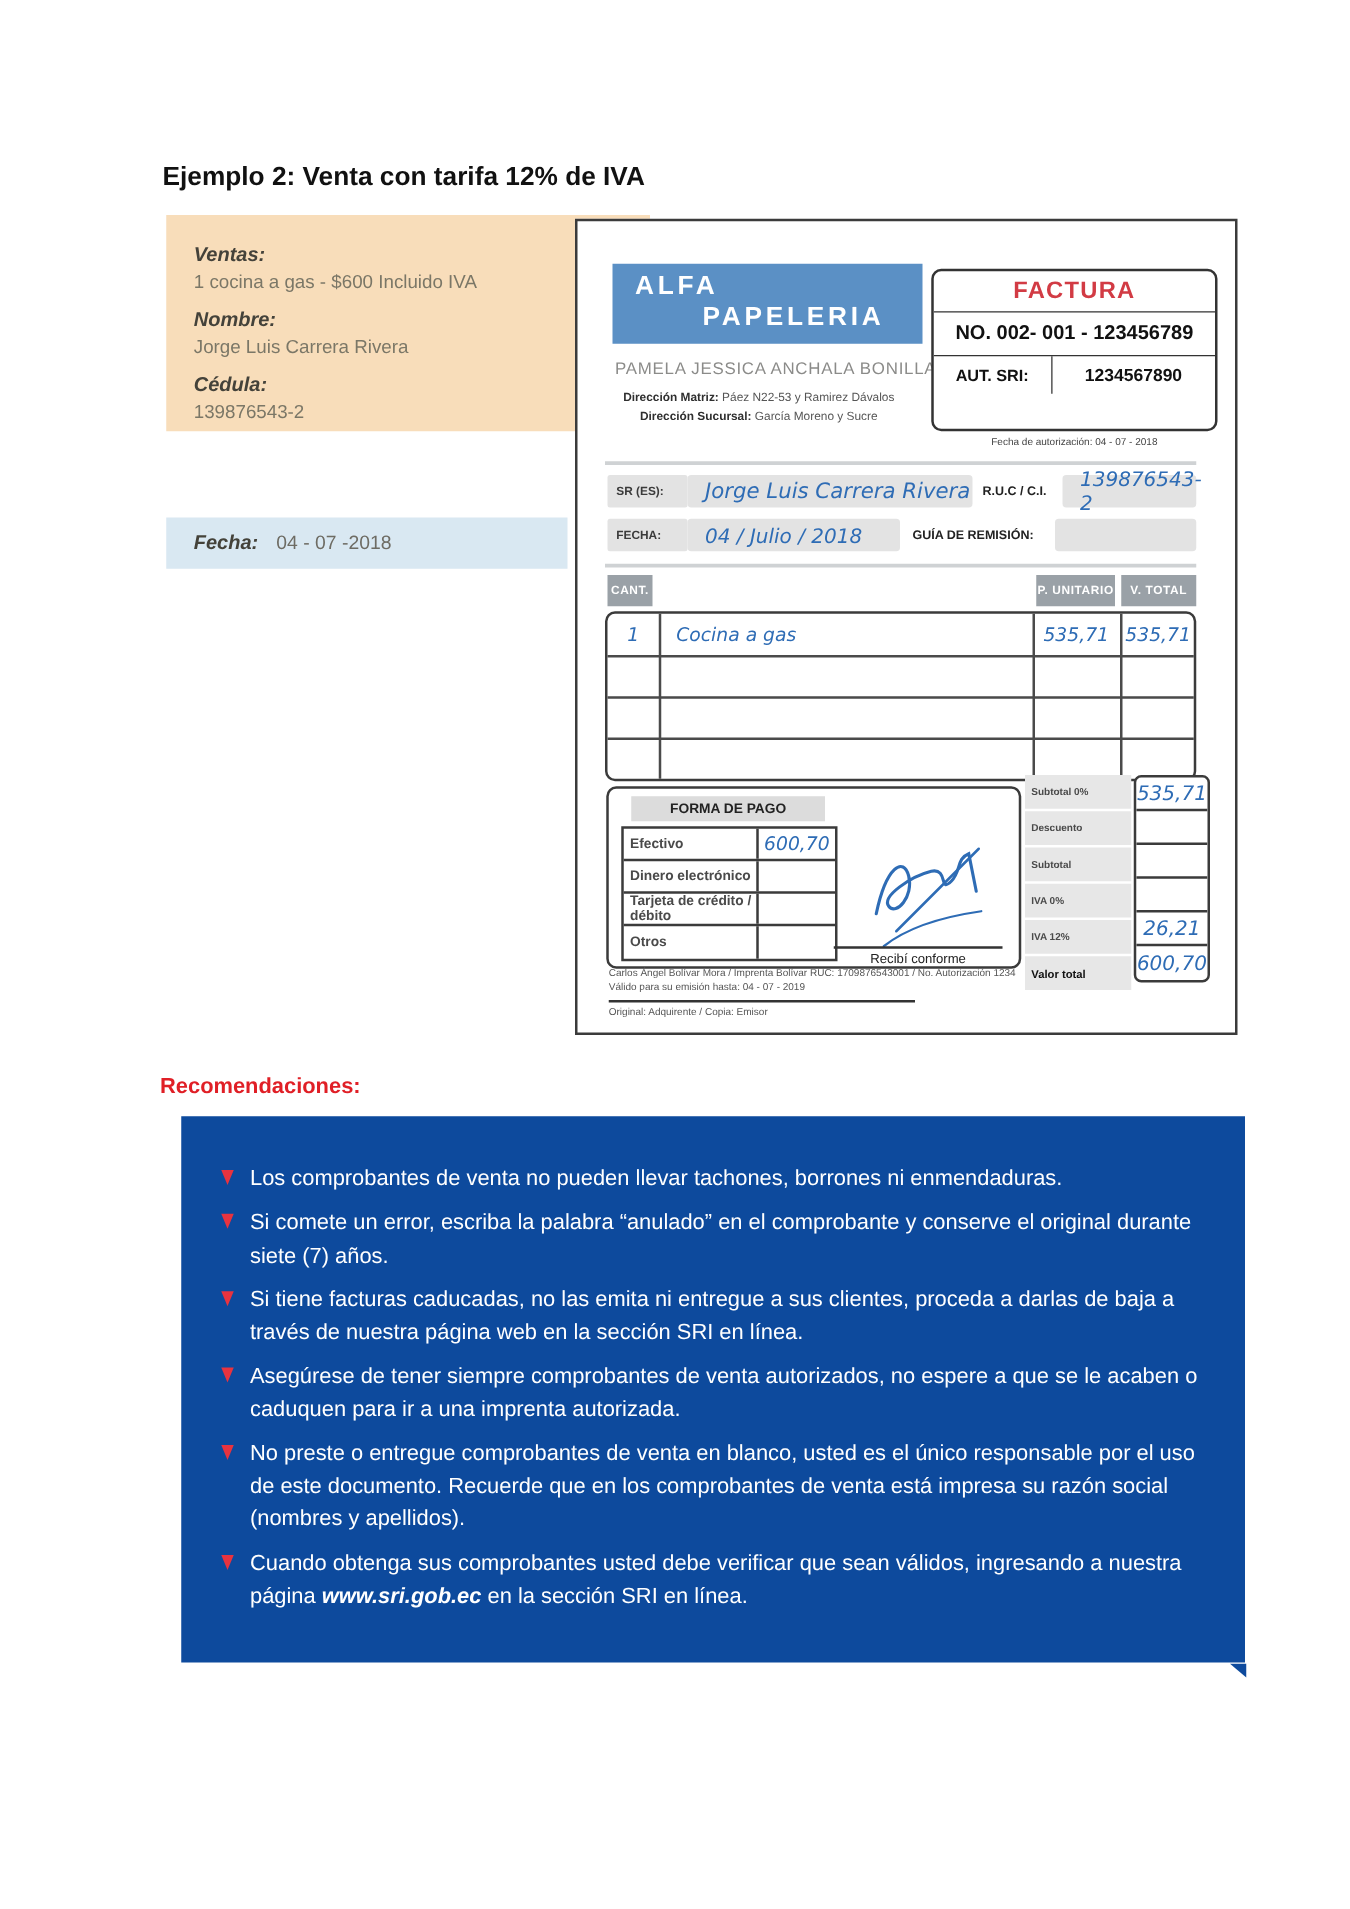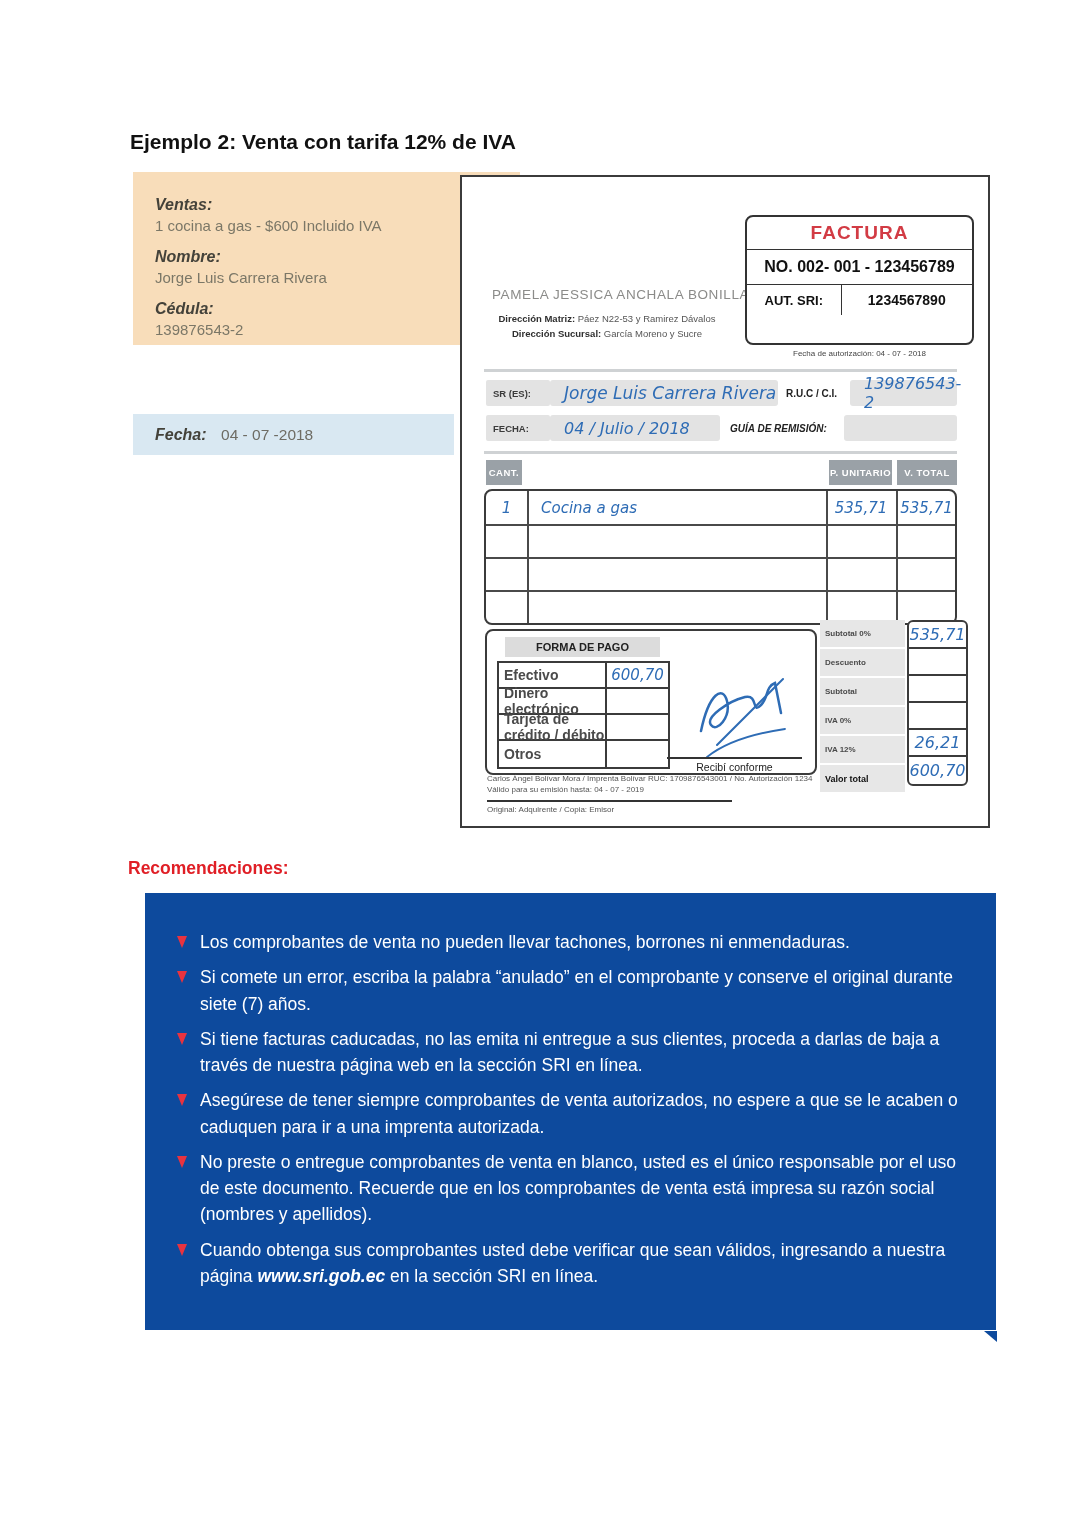--- a/index.html
+++ b/index.html
@@ -47,21 +47,21 @@
   .tbody { left:22px; top:312px; width:473px; height:136px; border:2px solid #3b3b3b; border-radius:8px; }
   .tb-vline { position:absolute; top:0; bottom:0; width:2px; background:#4a4a4a; }
   .tb-hline { position:absolute; left:0; right:0; height:2px; background:#4a4a4a; }
   .tb-cell { position:absolute; height:33px; display:flex; align-items:center; font-size:15px; }
 
   .forma-box { left:23px; top:452px; width:332px; height:146px; border:2px solid #3b3b3b; border-radius:8px; }
   .forma-title { position:absolute; left:18px; top:6px; width:155px; height:20px; background:#dcdcdc; font-weight:bold; font-size:11px; color:#222; display:flex; align-items:center; justify-content:center; }
   .ptable { position:absolute; left:10px; top:30px; width:173px; border:2px solid #3b3b3b; }
   .prow { display:flex; border-bottom:2px solid #3b3b3b; height:26px; }
   .prow:last-child { border-bottom:none; }
-  .pcell-l { width:108px; border-right:2px solid #3b3b3b; font-size:14px; font-weight:bold; color:#4a4a4a; display:flex; align-items:center; padding-left:5px; }
+  .pcell-l { width:108px; border-right:2px solid #3b3b3b; font-size:11px; font-weight:bold; color:#4a4a4a; display:flex; align-items:center; padding-left:5px; }
   .pcell-r { flex:1; display:flex; align-items:center; justify-content:center; font-size:15px; }
   .sig-line { position:absolute; left:180px; top:126px; width:135px; border-top:2px solid #333; }
   .sig-caption { position:absolute; left:180px; top:130px; width:135px; text-align:center; font-size:10.5px; color:#222; }
   .sig-svg { position:absolute; left:200px; top:40px; }
 
   .tot-label { position:absolute; left:358px; width:85px; height:27px; background:#e7e7e7; font-size:8px; font-weight:bold; color:#4a4a4a; display:flex; align-items:center; padding-left:5px; }
   .tot-label.strong { color:#111; font-size:9px; }
   .tot-values { position:absolute; left:445px; top:443px; width:61px; border:2px solid #3b3b3b; border-radius:6px; overflow:hidden; background:#fff; }
   .tot-vcell { height:27px; border-bottom:2px solid #3b3b3b; display:flex; align-items:center; justify-content:center; font-size:16px; }
   .tot-vcell:last-child { border-bottom:none; }
@@ -92,20 +92,24 @@
     <div class="info-label">Cédula:</div>
     <div class="info-value">139876543-2</div>
   </div>
   <div class="abs fecha-box">
     <span class="info-label">Fecha:</span>
     <span class="info-value">04 - 07 -2018</span>
   </div>
 
   <div class="abs invoice">
 
+    <div class="abs alfa-box">
+      <span class="alfa-l1">ALFA</span>
+      <span class="alfa-l2">PAPELERIA</span>
+    </div>
     <div class="abs owner">PAMELA JESSICA ANCHALA BONILLA</div>
     <div class="abs dir-line" style="top:136px;">
       <b>Dirección Matriz:</b>
       <span>Páez N22-53 y Ramirez Dávalos</span>
     </div>
     <div class="abs dir-line" style="top:151px;">
       <b>Dirección Sucursal:</b>
       <span>García Moreno y Sucre</span>
     </div>
 
@@ -131,21 +135,21 @@
     </div>
     <div class="abs plabel" style="left:324px; top:203px;">R.U.C / C.I.</div>
     <div class="abs gfield" style="left:388px; top:203px; width:107px;">
       <span class="hand" style="font-size:16px;">139876543-2</span>
     </div>
 
     <div class="abs glabel" style="left:24px; top:238px; width:64px;">FECHA:</div>
     <div class="abs gfield" style="left:88px; top:238px; width:170px;">
       <span class="hand" style="font-size:16px;">04 / Julio / 2018</span>
     </div>
-    <div class="abs plabel" style="left:268px; top:238px;font-style:italic;">GUÍA DE REMISIÓN:</div>
+    <div class="abs plabel" style="left:268px; top:238px;">GUÍA DE REMISIÓN:</div>
     <div class="abs gfield" style="left:382px; top:238px; width:113px;"></div>
 
     <div class="abs rule" style="top:274px;"></div>
 
     <div class="abs th-cell" style="left:24px; top:283px; width:36px;">CANT.</div>
     <div class="abs th-cell" style="left:367px; top:283px; width:63px;">P. UNITARIO</div>
     <div class="abs th-cell" style="left:435px; top:283px; width:60px;">V. TOTAL</div>
 
     <div class="abs tbody">
       <div class="tb-vline" style="left:41px;"></div>

